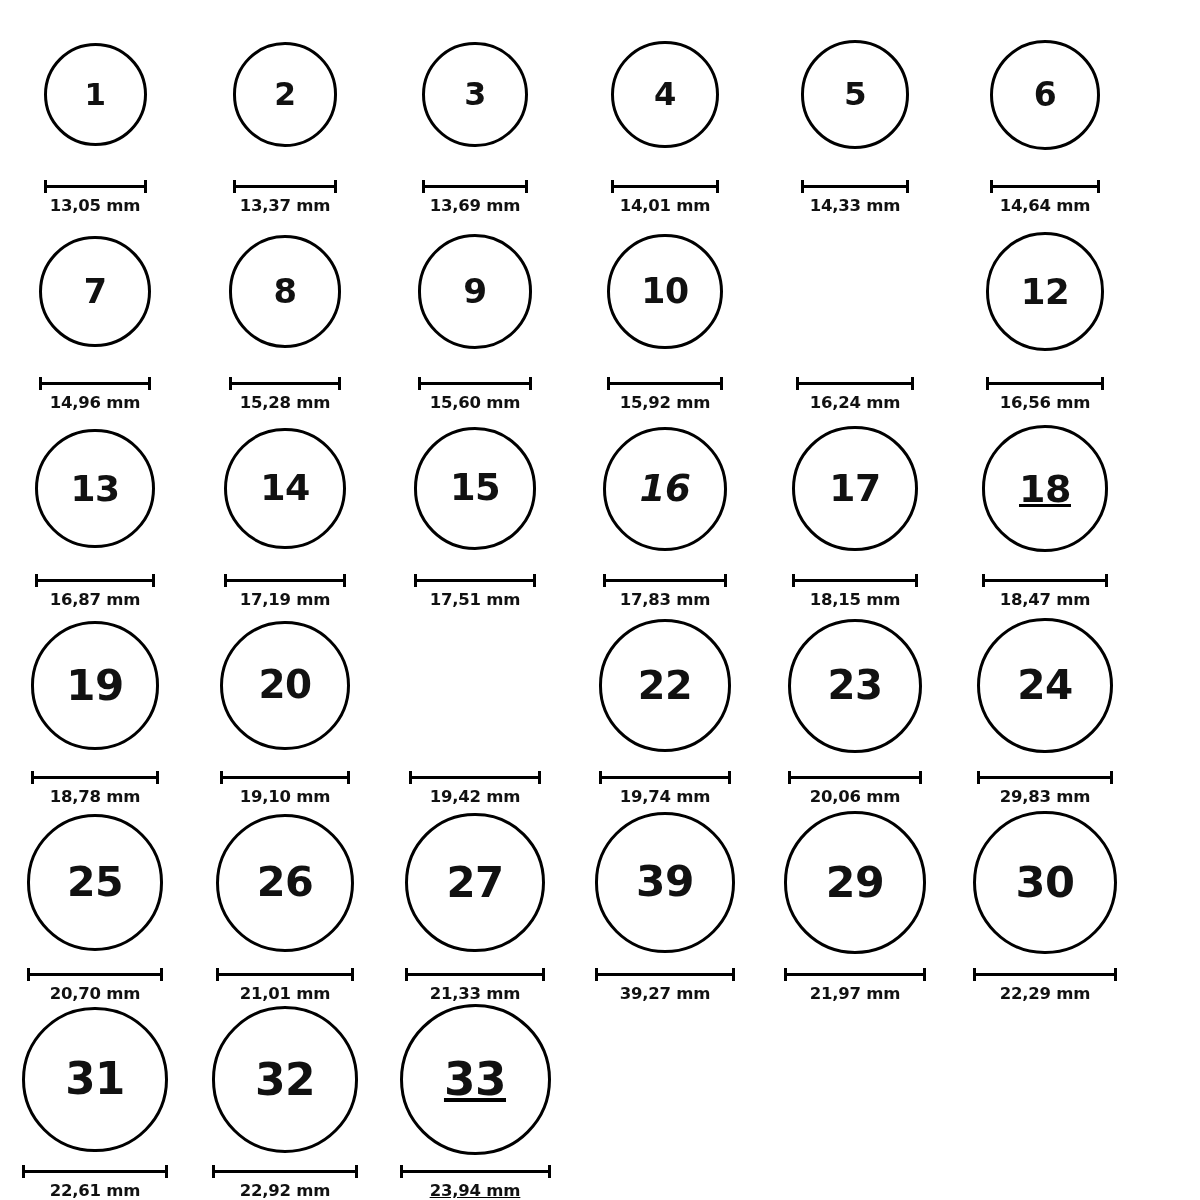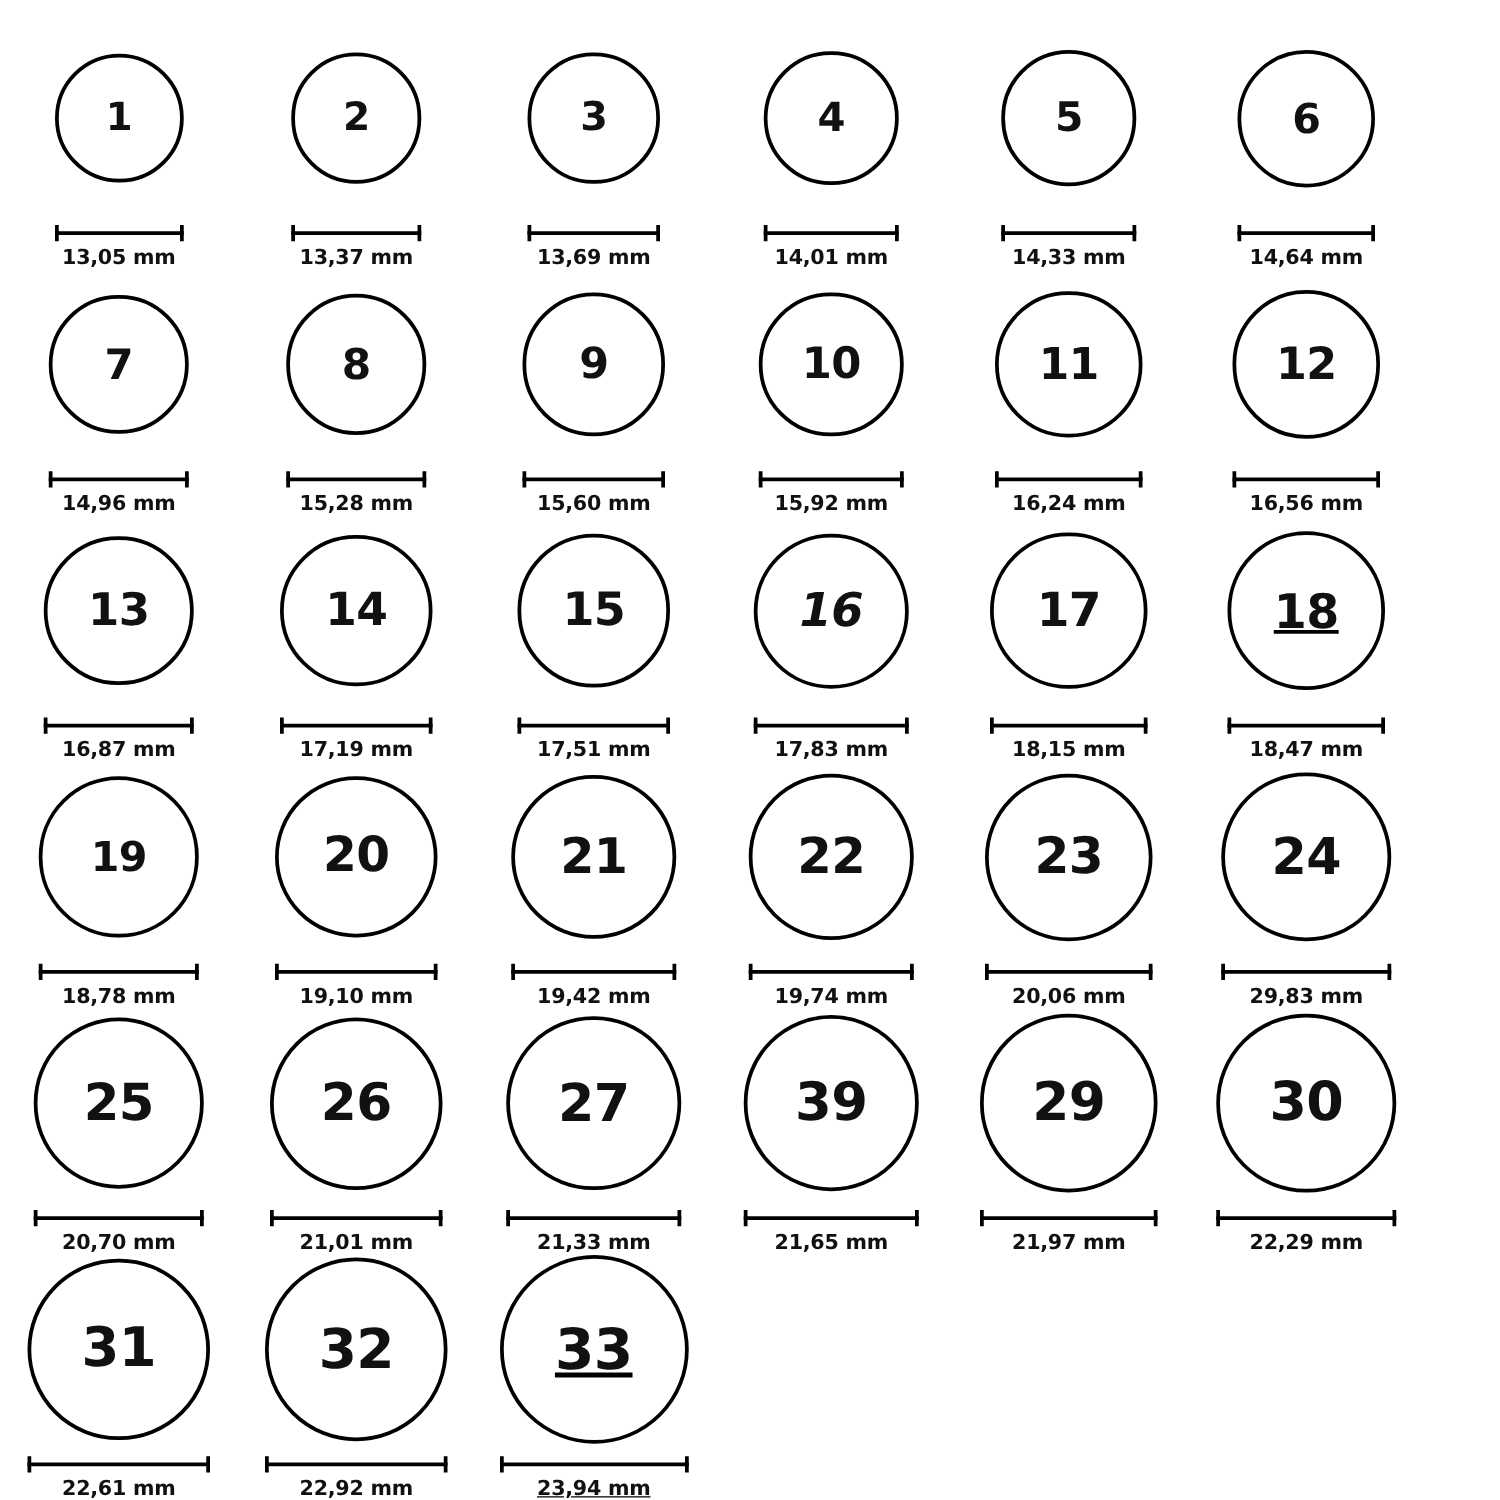--- a/index.html
+++ b/index.html
@@ -214,25 +214,20 @@
           </div>
         </div>
         <div class="bar" style="width: 115.65px;">
           <div class="line"></div>
           <div class="tick left"></div>
           <div class="tick right"></div>
         </div>
         <div class="mm">15,92 mm</div>
       </div>
       <div class="cell" style="height: 197px;">
-        <div class="circle-wrap" style="height: 155px;">
-          <div class="circle" style="width: 117.061px; height: 117.061px;">
-            <span class="size-num" style="font-size: 35.1182px;">11</span>
-          </div>
-        </div>
         <div class="bar" style="width: 117.061px;">
           <div class="line"></div>
           <div class="tick left"></div>
           <div class="tick right"></div>
         </div>
         <div class="mm">16,24 mm</div>
       </div>
       <div class="cell" style="height: 197px;">
         <div class="circle-wrap" style="height: 155px;">
           <div class="circle" style="width: 118.471px; height: 118.471px;">
@@ -324,21 +319,21 @@
           <div class="tick left"></div>
           <div class="tick right"></div>
         </div>
         <div class="mm">18,47 mm</div>
       </div>
     </div>
     <div class="row">
       <div class="cell" style="height: 197px;">
         <div class="circle-wrap" style="height: 155px;">
           <div class="circle" style="width: 128.256px; height: 128.256px;">
-            <span class="size-num" style="font-size: 33px;">19</span>
+            <span class="size-num" style="font-size: 42px;">19</span>
           </div>
         </div>
         <div class="bar" style="width: 128.256px;">
           <div class="line"></div>
           <div class="tick left"></div>
           <div class="tick right"></div>
         </div>
         <div class="mm">18,78 mm</div>
       </div>
       <div class="cell" style="height: 197px;">
@@ -348,25 +343,20 @@
           </div>
         </div>
         <div class="bar" style="width: 129.667px;">
           <div class="line"></div>
           <div class="tick left"></div>
           <div class="tick right"></div>
         </div>
         <div class="mm">19,10 mm</div>
       </div>
       <div class="cell" style="height: 197px;">
-        <div class="circle-wrap" style="height: 155px;">
-          <div class="circle" style="width: 131.077px; height: 131.077px;">
-            <span class="size-num" style="font-size: 39.3231px;">21</span>
-          </div>
-        </div>
         <div class="bar" style="width: 131.077px;">
           <div class="line"></div>
           <div class="tick left"></div>
           <div class="tick right"></div>
         </div>
         <div class="mm">19,42 mm</div>
       </div>
       <div class="cell" style="height: 197px;">
         <div class="circle-wrap" style="height: 155px;">
           <div class="circle" style="width: 132.488px; height: 132.488px;">
@@ -451,21 +441,21 @@
         <div class="circle-wrap" style="height: 155px;">
           <div class="circle" style="width: 140.906px; height: 140.906px;">
             <span class="size-num" style="font-size: 42.2719px;">39</span>
           </div>
         </div>
         <div class="bar" style="width: 140.906px;">
           <div class="line"></div>
           <div class="tick left"></div>
           <div class="tick right"></div>
         </div>
-        <div class="mm">21,65 mm</div>
+        <div class="mm">39,27 mm</div>
       </div>
       <div class="cell" style="height: 197px;">
         <div class="circle-wrap" style="height: 155px;">
           <div class="circle" style="width: 142.317px; height: 142.317px;">
             <span class="size-num" style="font-size: 42.695px;">29</span>
           </div>
         </div>
         <div class="bar" style="width: 142.317px;">
           <div class="line"></div>
           <div class="tick left"></div>

